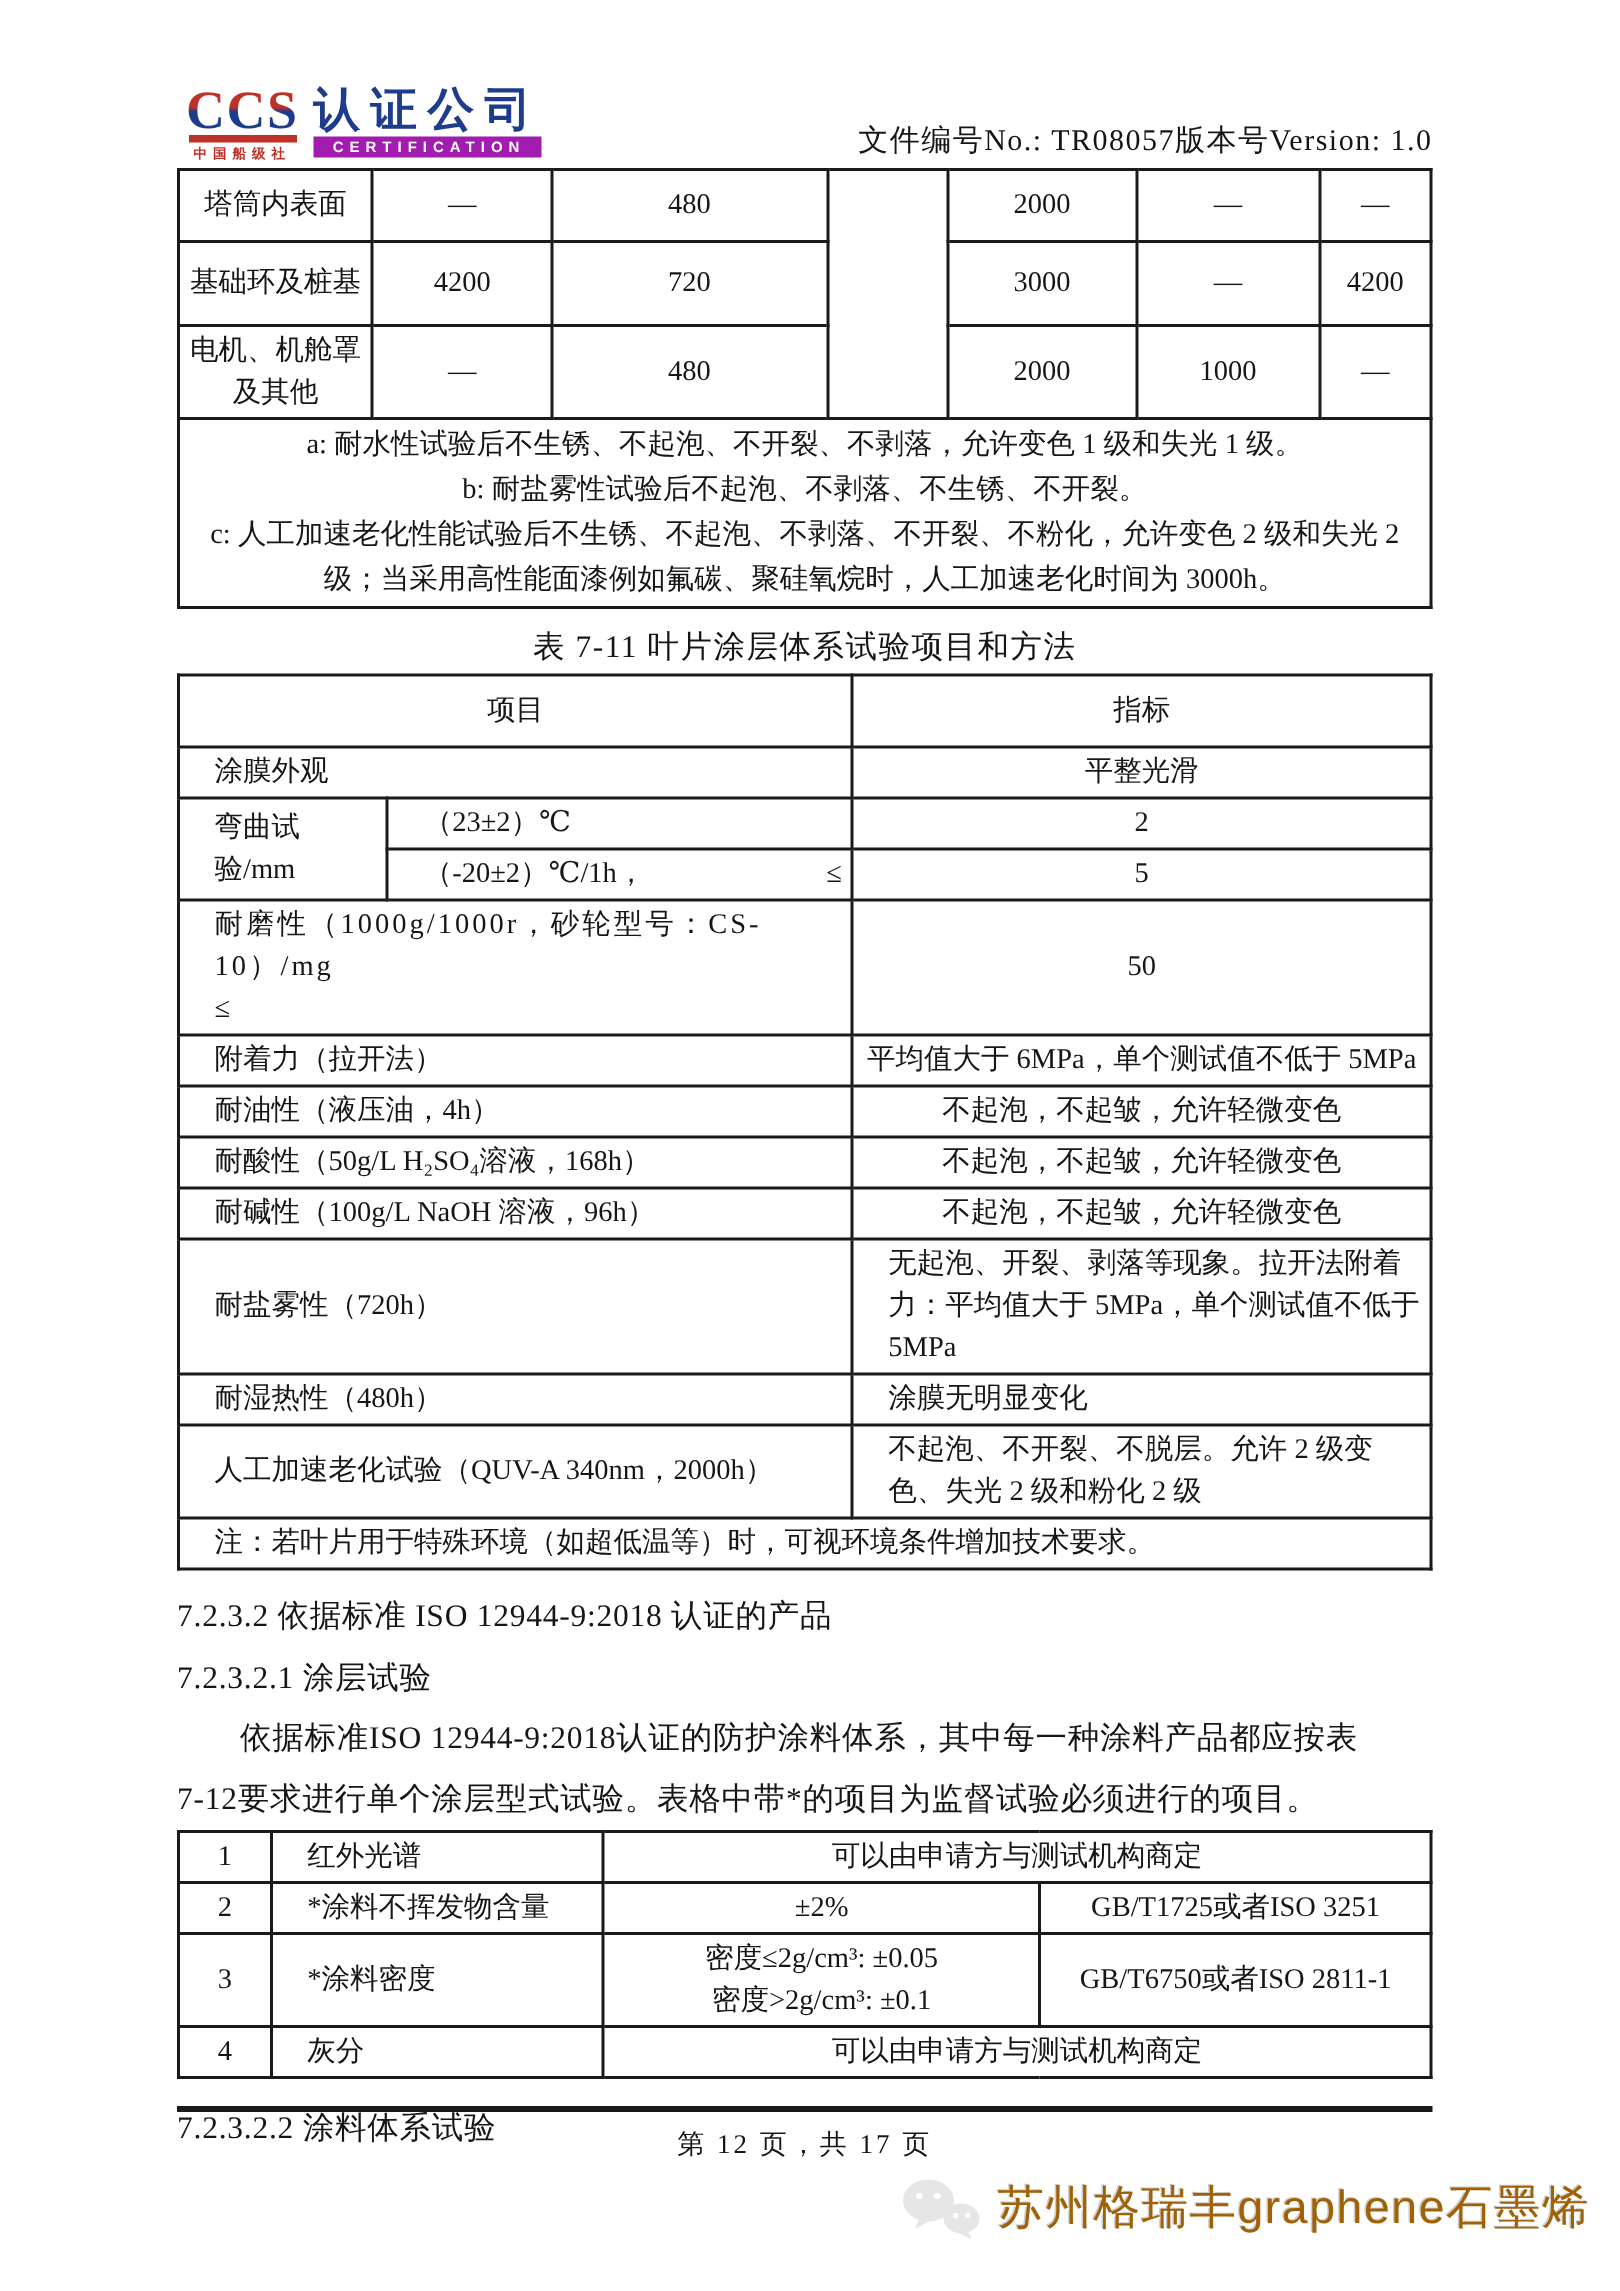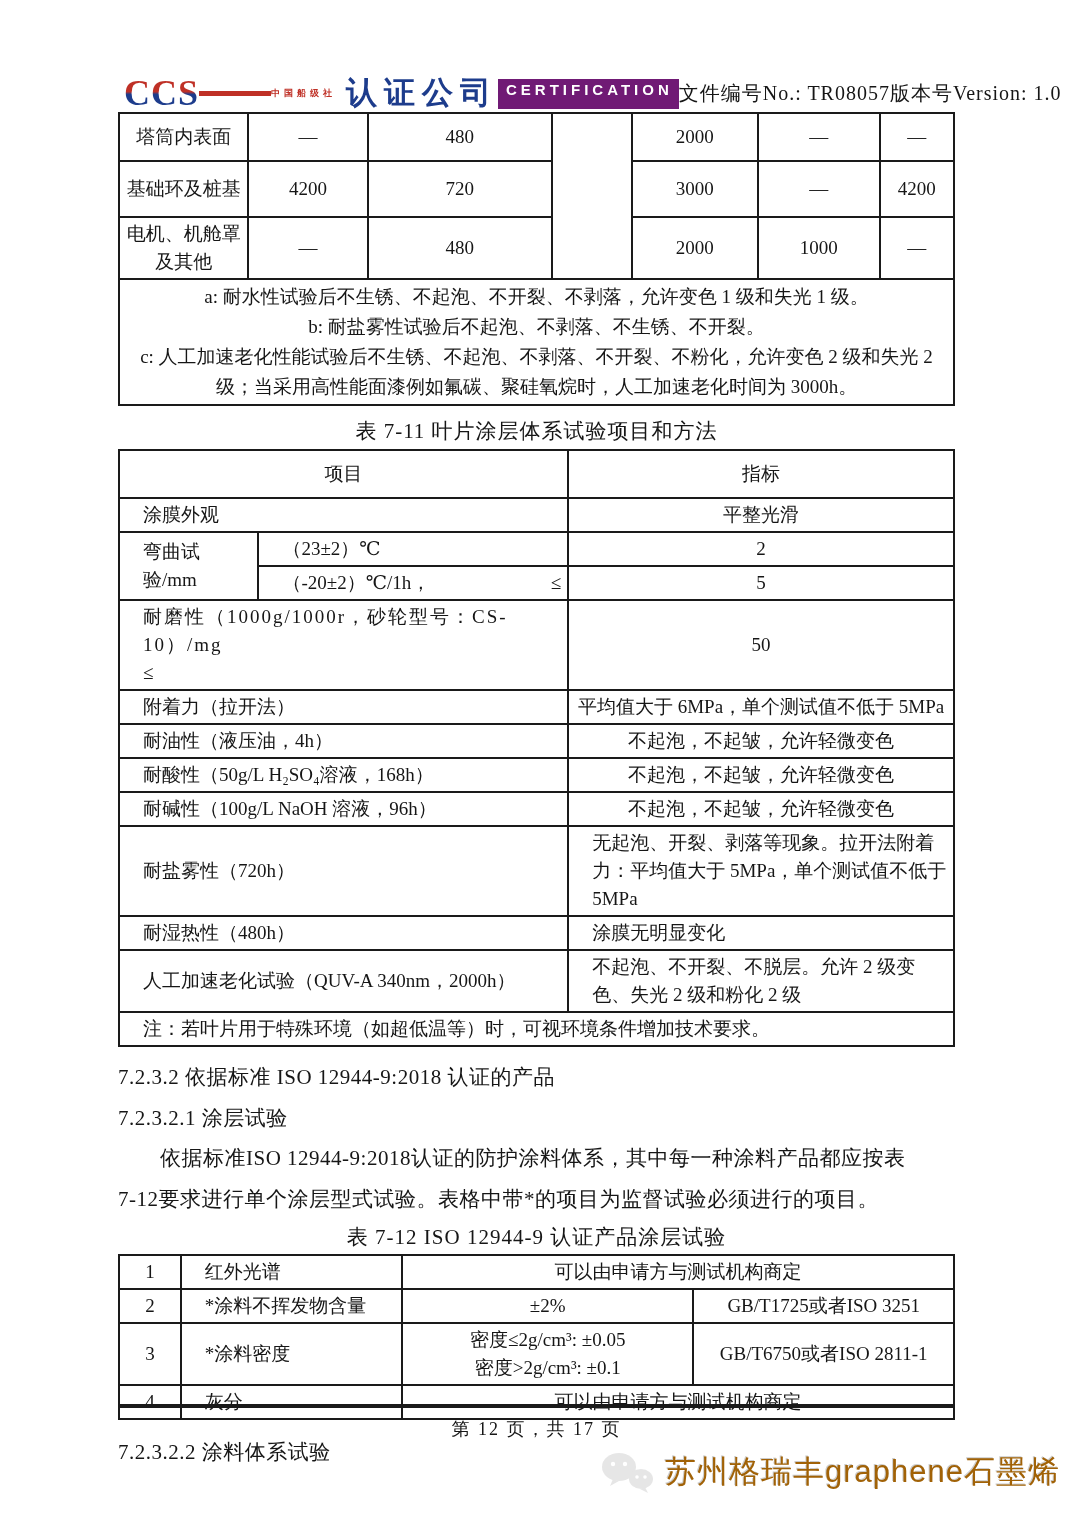--- a/index.html
+++ b/index.html
@@ -10,35 +10,35 @@
     background:#ffffff;
     font-family:"Liberation Serif","DejaVu Serif",serif;
     color:#161616;
     overflow:hidden;
   }
   .content { position:absolute; left:118px; top:60px; width:837px; }
 
   
   .header { display:flex; justify-content:space-between; align-items:flex-end; height:52px; padding-bottom:3px; }
   .logo { display:flex; align-items:flex-start; gap:10px; margin-left:6px; }
-  .logo-left { display:flex; flex-direction:row; align-items:center; }
+  .logo-left { display:flex; flex-direction:column; align-items:center; }
   .ccs-text { font-size:36px; font-weight:bold; line-height:32px; letter-spacing:1px; color:#1d3c8c; }
   @supports ((-webkit-background-clip: text) or (background-clip: text)) {
     .ccs-text {
       background:linear-gradient(180deg,#bf3026 0%,#bf3026 46%,#1d3c8c 54%,#1d3c8c 100%);
       -webkit-background-clip:text; background-clip:text;
       -webkit-text-fill-color:transparent; color:transparent;
     }
   }
   .ccs-redbar { width:72px; height:5px; background:#bf3026; margin-top:1px; }
   .ccs-society { color:#bf3026; font-size:9px; font-weight:bold; letter-spacing:4px; margin-top:1px; white-space:nowrap; }
-  .logo-right { display:flex; }
+  .logo-right { display:flex; flex-direction:column; }
   .company-name { color:#1d3c8c; font-size:31px; font-weight:bold; letter-spacing:7px; line-height:32px; white-space:nowrap; }
-  .cert-bar { background:#701a75; color:#ffffff; font-family:"Liberation Sans","DejaVu Sans",sans-serif;
-    font-size:15px; font-weight:bold; letter-spacing:4px; padding:2px 6px 1px 8px; margin-top:2px; text-align:center; }
+  .cert-bar { background:#a21caf; color:#ffffff; font-family:"Liberation Sans","DejaVu Sans",sans-serif;
+    font-size:10px; font-weight:bold; letter-spacing:4px; padding:2px 6px 1px 8px; margin-top:2px; text-align:center; }
   .doc-info { display:flex; font-size:20px; letter-spacing:1px; white-space:nowrap; padding-bottom:2px; }
 
   
   table.tbl { border-collapse:collapse; width:100%; table-layout:fixed; font-size:19px; }
   table.tbl td { border:2px solid #1a1a1a; padding:2px 6px; text-align:center; vertical-align:middle; line-height:28px; }
   table.tbl td.left { text-align:left; padding-left:23px; }
   .preline { white-space:pre-line; }
   .notes-cell { text-align:left; padding:6px 10px 8px 10px; }
   .notes-cell div { line-height:30px; }
   .spread { display:flex; justify-content:space-between; align-items:center; }
@@ -205,21 +205,20 @@
         <td colspan="3" class="left">注：若叶片用于特殊环境（如超低温等）时，可视环境条件增加技术要求。</td>
       </tr>
     </tbody>
       </table>
 
     <div class="section sec1">7.2.3.2 依据标准 ISO 12944-9:2018 认证的产品</div>
     <div class="section sec2">7.2.3.2.1 涂层试验</div>
     <div class="para">依据标准ISO 12944-9:2018认证的防护涂料体系，其中每一种涂料产品都应按表
 7-12要求进行单个涂层型式试验。表格中带*的项目为监督试验必须进行的项目。</div>
 
-    <div class="tbl-title t12-title">表 7-12 ISO 12944-9 认证产品涂层试验</div>
     <table class="tbl">
       <colgroup>
           <col style="width:7.4%">
           <col style="width:26.5%">
           <col style="width:34.9%">
           <col style="width:31.2%">
         </colgroup>
       <tbody>
       <tr style="height:31px">
         <td>1</td>

